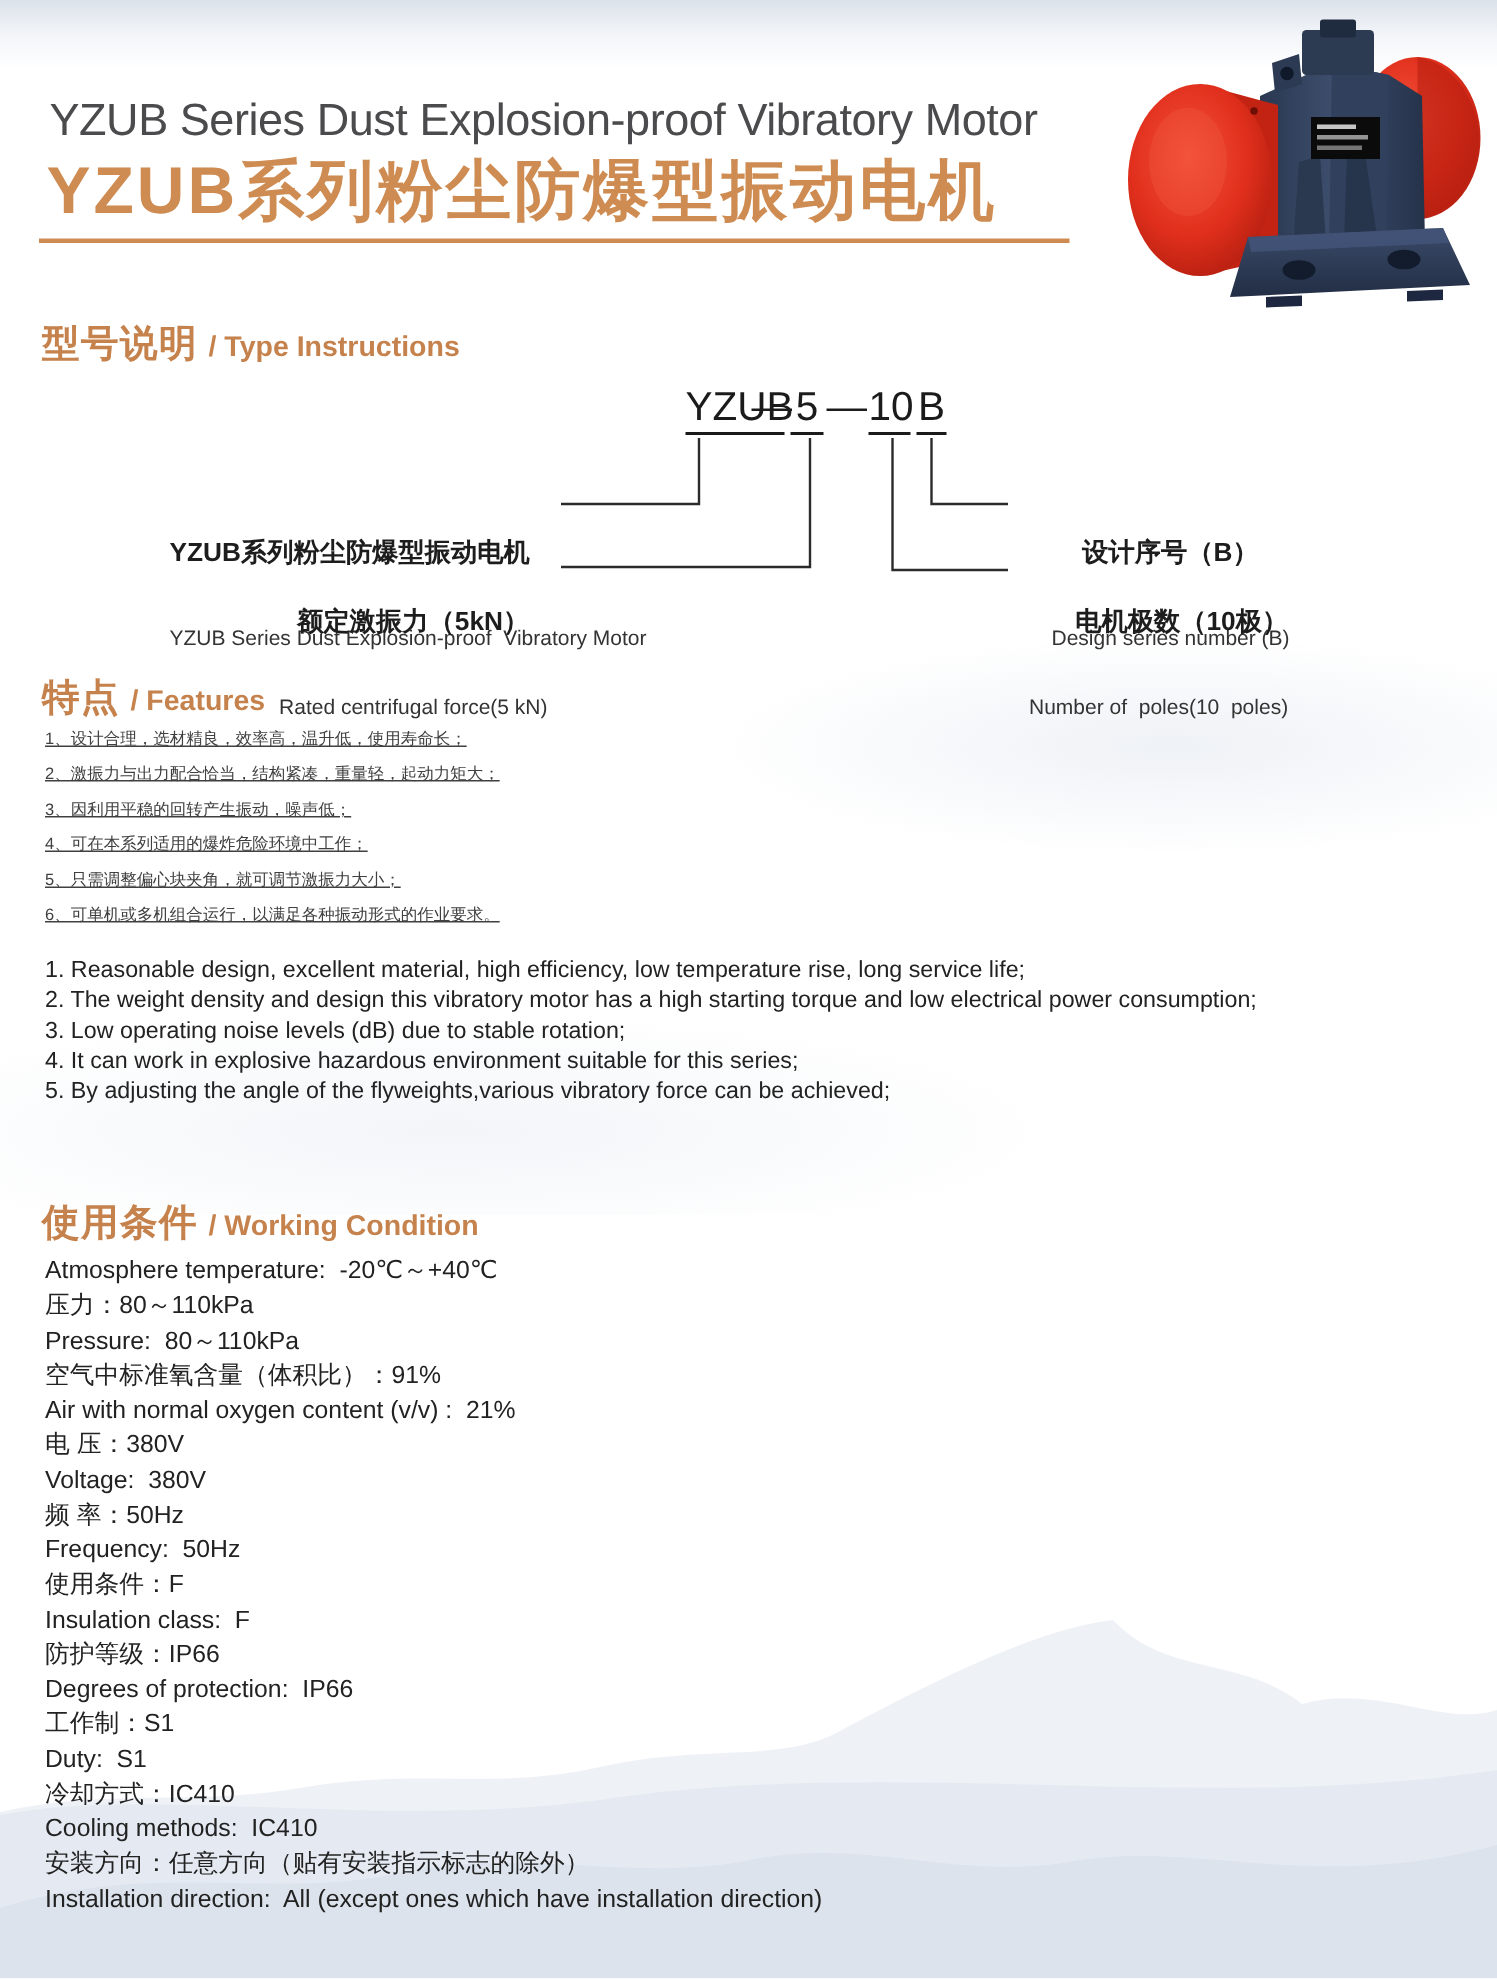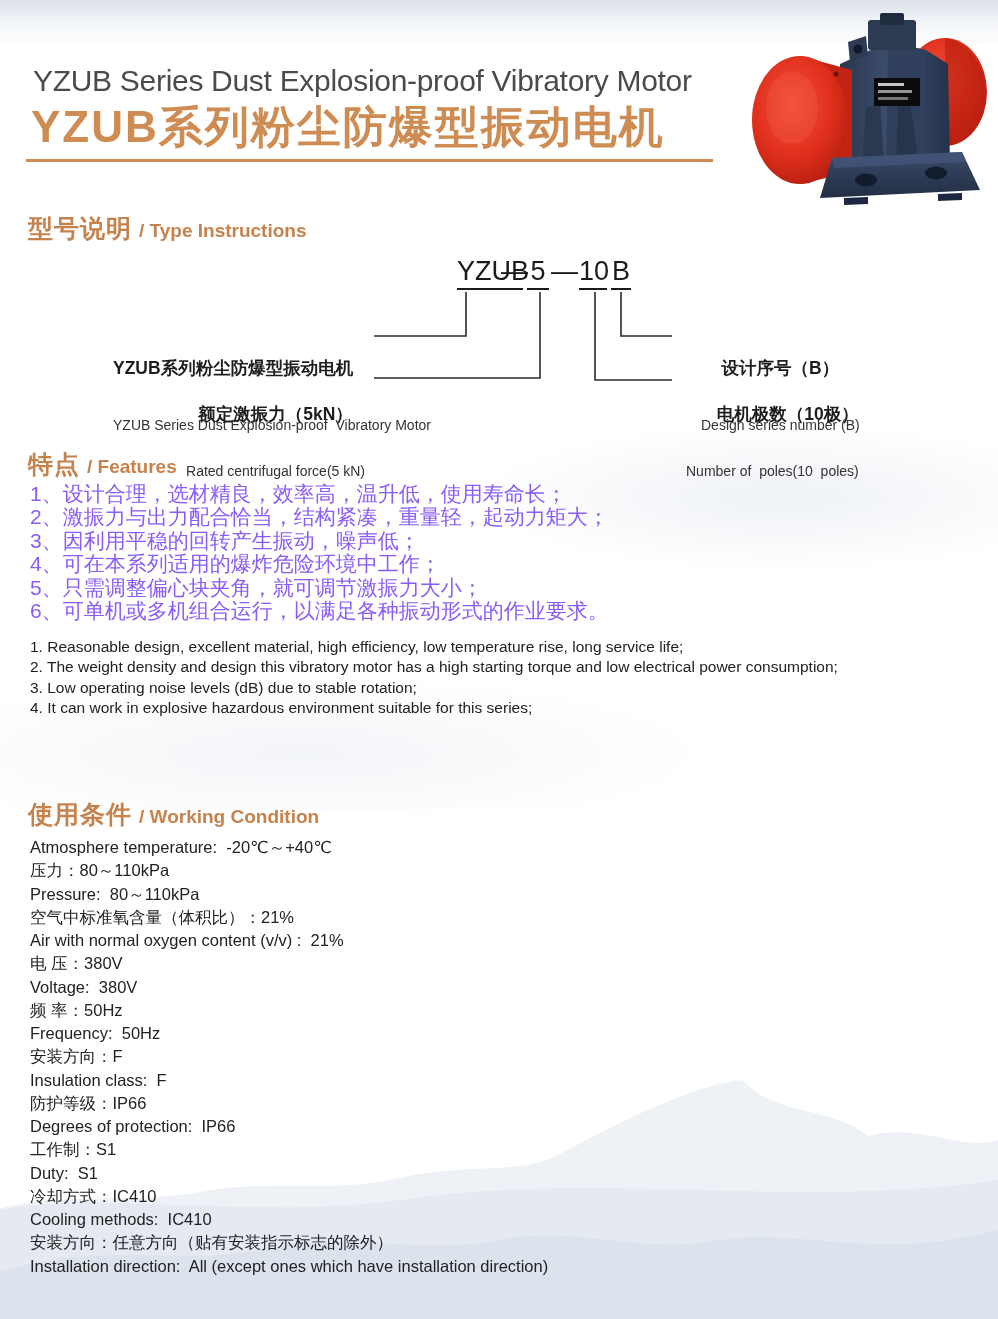--- a/index.html
+++ b/index.html
@@ -37,21 +37,21 @@
   .seg-design{left:611px;width:20px;}
   .diagram-lines{position:absolute;left:0;top:250px;width:998px;height:170px;}
   .lbl{position:absolute;white-space:pre;}
   .lbl .cn{display:block;font-size:17.5px;font-weight:700;color:#1d1d1d;line-height:21px;}
   .lbl .en{display:block;font-size:14px;font-weight:400;color:#333;line-height:17px;margin-top:2px;}
   .lbl-series{left:113px;top:322px;text-align:left;}
   .lbl-force{right:633px;top:368px;text-align:center;}
   .lbl-design{left:686px;top:322px;text-align:center;margin-left:15px;}
   .lbl-poles{left:686px;top:368px;text-align:right;}
   
-  .feat-cn{position:absolute;left:30px;top:482px;font-size:21px;color:#8b5cf6;}
+  .feat-cn{position:absolute;left:30px;top:482px;font-size:11px;color:#404040;text-decoration:underline;}
   .feat-cn .li{height:23.4px;line-height:23.4px;white-space:pre;}
   .feat-en{position:absolute;left:30px;top:637px;font-size:15.5px;color:#222;}
   .feat-en .li{height:20.3px;line-height:20.3px;white-space:pre;}
   
   .wc{position:absolute;left:30px;top:836px;font-size:16.5px;color:#222;}
   .wc .li{height:23.25px;line-height:23.25px;white-space:pre;}
 </style>
 </head>
 <body>
 
@@ -175,36 +175,37 @@
     <div class="li">3、因利用平稳的回转产生振动，噪声低；</div>
     <div class="li">4、可在本系列适用的爆炸危险环境中工作；</div>
     <div class="li">5、只需调整偏心块夹角，就可调节激振力大小；</div>
     <div class="li">6、可单机或多机组合运行，以满足各种振动形式的作业要求。</div>
   </div>
   <div class="feat-en">
     <div class="li">1. Reasonable design, excellent material, high efficiency, low temperature rise, long service life;</div>
     <div class="li">2. The weight density and design this vibratory motor has a high starting torque and low electrical power consumption;</div>
     <div class="li">3. Low operating noise levels (dB) due to stable rotation;</div>
     <div class="li">4. It can work in explosive hazardous environment suitable for this series;</div>
+    <div class="li">5. By adjusting the angle of the flyweights,various vibratory force can be achieved;</div>
   </div>
 
   <div class="sec-h h-wc">
     <span class="cn">使用条件</span><span class="en">/ Working Condition</span>
   </div>
   <div class="wc">
     <div class="li">Atmosphere temperature:  -20℃～+40℃</div>
     <div class="li">压力：80～110kPa</div>
     <div class="li">Pressure:  80～110kPa</div>
-    <div class="li">空气中标准氧含量（体积比）：21%</div>
+    <div class="li">空气中标准氧含量（体积比）：91%</div>
     <div class="li">Air with normal oxygen content (v/v) :  21%</div>
     <div class="li">电 压：380V</div>
     <div class="li">Voltage:  380V</div>
     <div class="li">频 率：50Hz</div>
     <div class="li">Frequency:  50Hz</div>
-    <div class="li">安装方向：F</div>
+    <div class="li">使用条件：F</div>
     <div class="li">Insulation class:  F</div>
     <div class="li">防护等级：IP66</div>
     <div class="li">Degrees of protection:  IP66</div>
     <div class="li">工作制：S1</div>
     <div class="li">Duty:  S1</div>
     <div class="li">冷却方式：IC410</div>
     <div class="li">Cooling methods:  IC410</div>
     <div class="li">安装方向：任意方向（贴有安装指示标志的除外）</div>
     <div class="li">Installation direction:  All (except ones which have installation direction)</div>
   </div>

